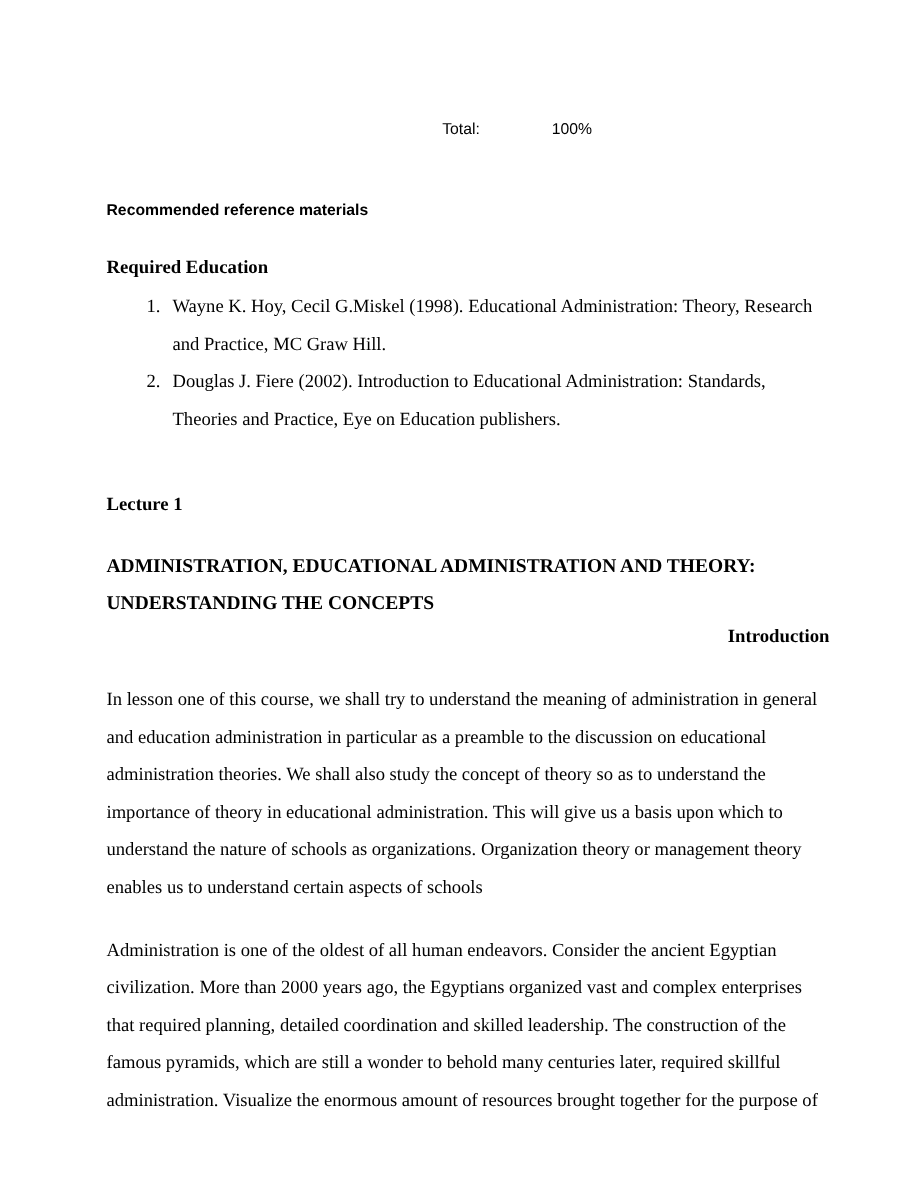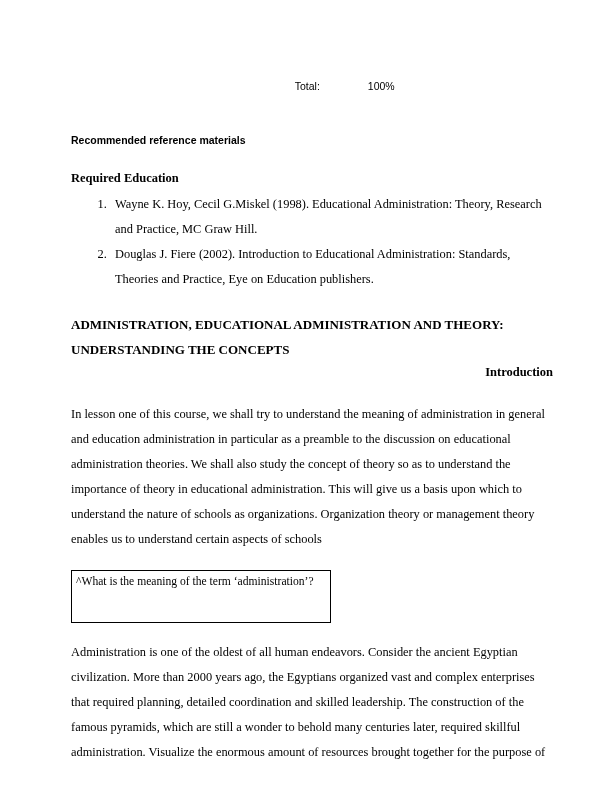--- a/index.html
+++ b/index.html
@@ -153,28 +153,26 @@
 
     <div class="rec-heading">Recommended reference materials</div>
 
     <div class="req-heading">Required Education</div>
 
     <ol class="refs">
       <li>Wayne K. Hoy, Cecil G.Miskel (1998). Educational Administration: Theory, Research and Practice, MC Graw Hill.</li>
       <li>Douglas J. Fiere (2002). Introduction to Educational Administration: Standards, Theories and Practice, Eye on Education publishers.</li>
     </ol>
 
+    <div class="lecture-heading">Lecture 1</div>
 
     <div class="title-block">ADMINISTRATION, EDUCATIONAL ADMINISTRATION AND THEORY: UNDERSTANDING THE CONCEPTS</div>
 
     <div class="sub-heading"> Introduction</div>
 
     <p class="body-para">In lesson one of this course, we shall try to understand the meaning of administration in general and education administration in particular as a preamble to the discussion on educational administration theories. We shall also study the concept of theory so as to understand the importance of theory in educational administration. This will give us a basis upon which to understand the nature of schools as organizations. Organization theory or management theory enables us to understand certain aspects of schools</p>
 
 
-    <div class="activity-box">
-      <p class="q">^What is the meaning of the term ‘administration’?</p>
-    </div>
 
     <p class="closing-para">Administration is one of the oldest of all human endeavors. Consider the ancient Egyptian civilization. More than 2000 years ago, the Egyptians organized vast and complex enterprises that required planning, detailed coordination and skilled leadership. The construction of the famous pyramids, which are still a wonder to behold many centuries later, required skillful administration. Visualize the enormous amount of resources brought together for the purpose of</p>
 
   </div>
 </div>
 
 </body></html>

